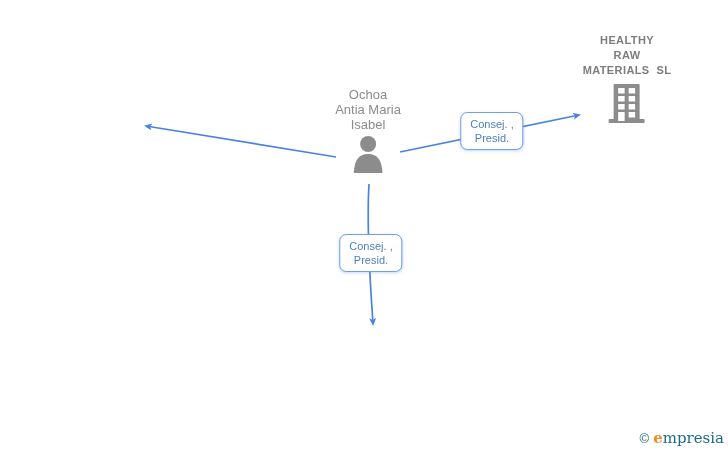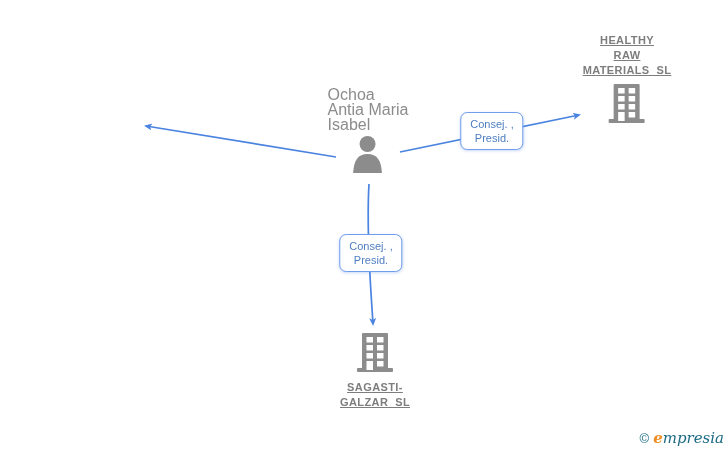--- a/index.html
+++ b/index.html
@@ -36,28 +36,27 @@
     cursor: pointer;
   }
   .company-name {
     font-size: 11px;
     font-weight: bold;
     color: var(--label-gray, #7d7d7d);
     letter-spacing: 0.4px;
     line-height: 15px;
     text-align: center;
     white-space: pre-wrap;
-    text-decoration: underline;
   }
   .person-name {
-    font-size: 16px;
+    font-size: 13px;
     font-weight: normal;
     color: var(--person-gray, #8c8c8c);
     line-height: 15px;
-    text-align: left;
+    text-align: center;
     white-space: pre-wrap;
   }
   .icon-wrap { line-height: 0; }
   .building-body-gray  { fill: var(--icon-gray, #8c8c8c); }
   .building-body-orange{ fill: var(--brand-orange, #fb6a44); }
   .building-window { fill: #ffffff; }
   .person-glyph { fill: var(--icon-gray, #8c8c8c); }
 
   
   .relation-label {
@@ -85,21 +84,20 @@
     display: flex;
     align-items: baseline;
     gap: 4px;
   }
   .copyright-sign {
     font-size: 13px;
     color: var(--brand-teal, #1b6a84);
   }
   .brand-word {
     font-family: "DejaVu Serif", serif;
-    font-style: italic;
     font-size: 15px;
     color: var(--brand-teal, #1b6a84);
   }
   .brand-word .brand-e {
     color: var(--brand-logo-orange, #ef8d22);
     font-weight: bold;
   }
 </style>
 </head>
 <body>
@@ -143,38 +141,20 @@
         <rect class="building-window" x="10.5" y="12" width="6.5" height="5.5"></rect>
         <rect class="building-window" x="21" y="12" width="6.5" height="5.5"></rect>
         <rect class="building-window" x="10.5" y="20" width="6.5" height="5.5"></rect>
         <rect class="building-window" x="21" y="20" width="6.5" height="5.5"></rect>
         <rect class="building-window" x="10.5" y="28" width="6.5" height="9"></rect>
         <rect class="building-window" x="21" y="28" width="6.5" height="5.5"></rect>
       </svg>
     </div>
   </div>
 
-  <div class="node" style="left:375px; top:333px;">
-    <div class="icon-wrap">
-      <svg width="38" height="40" viewBox="0 0 38 40" xmlns="http://www.w3.org/2000/svg">
-        <rect class="building-body-gray" x="1" y="35" width="36" height="4" rx="1"></rect>
-        <rect class="building-body-gray" x="6" y="0" width="26" height="37" rx="1"></rect>
-        <rect class="building-window" x="10.5" y="4" width="6.5" height="5.5"></rect>
-        <rect class="building-window" x="21" y="4" width="6.5" height="5.5"></rect>
-        <rect class="building-window" x="10.5" y="12" width="6.5" height="5.5"></rect>
-        <rect class="building-window" x="21" y="12" width="6.5" height="5.5"></rect>
-        <rect class="building-window" x="10.5" y="20" width="6.5" height="5.5"></rect>
-        <rect class="building-window" x="21" y="20" width="6.5" height="5.5"></rect>
-        <rect class="building-window" x="10.5" y="28" width="6.5" height="9"></rect>
-        <rect class="building-window" x="21" y="28" width="6.5" height="5.5"></rect>
-      </svg>
-    </div>
-    <div class="company-name" style="margin-top:7px;">SAGASTI-
-GALZAR  SL</div>
-  </div>
 
 
   <div class="relation-label" style="left:492px; top:131px;">Consej. ,
 Presid.</div>
 
   <div class="relation-label" style="left:371px; top:253px;">Consej. ,
 Presid.</div>
 
   <div id="footer-logo">
     <span class="copyright-sign">©</span>

